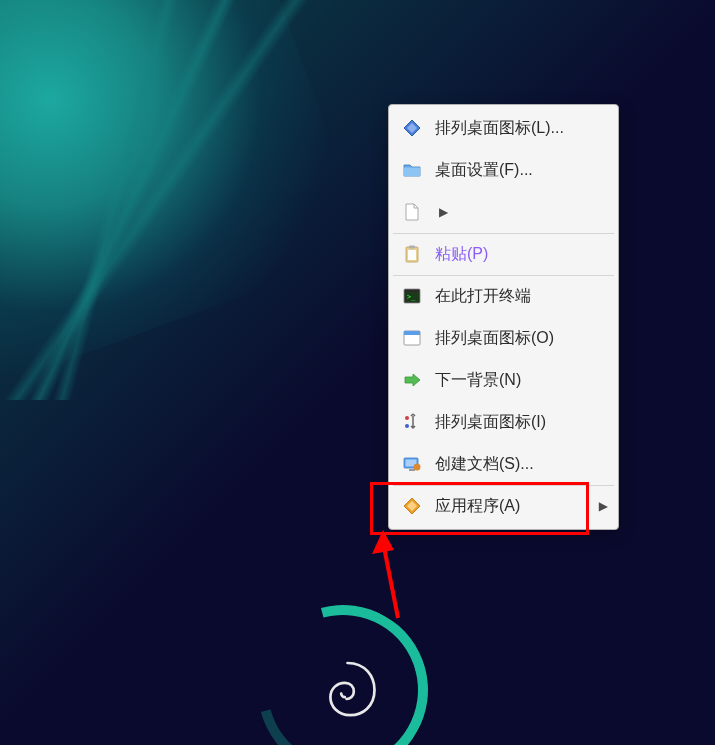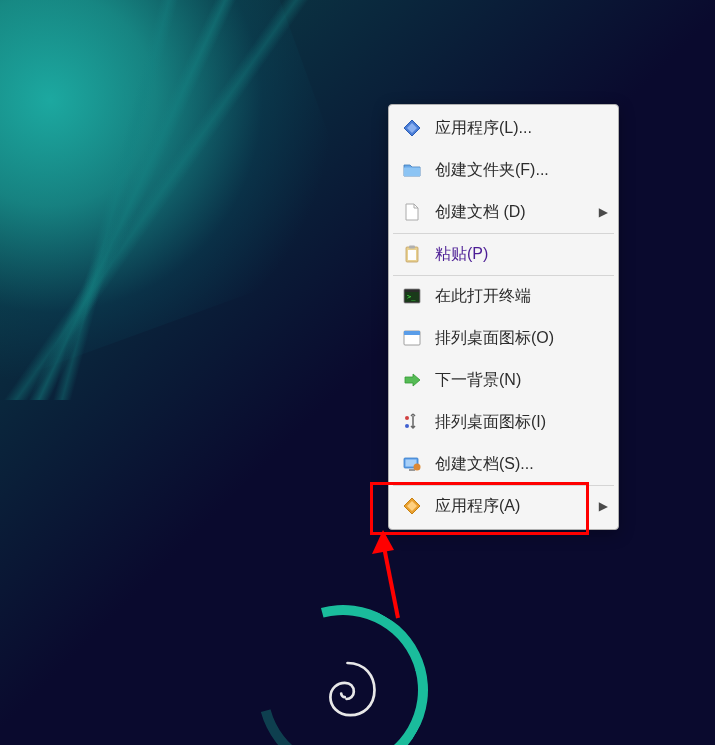--- a/index.html
+++ b/index.html
@@ -98,21 +98,21 @@
       display: flex;
       align-items: center;
       justify-content: center;
       flex-shrink: 0;
     }
     .menu-item .label {
       flex: 1;
       white-space: nowrap;
     }
     .menu-item.disabled .label {
-      color: #4c1d95;
+      color: #8b5cf6;
     }
     .submenu-arrow {
       font-size: 12px;
       color: #4a4a4a;
       margin-left: 4px;
     }
     .highlight-box {
       position: absolute;
       left: 370px;
       top: 482px;
@@ -147,42 +147,41 @@
 
 <div class="context-menu">
 
   <div class="menu-item">
     <span class="icon-slot">
       <svg width="18" height="18" viewBox="0 0 18 18">
           <polygon points="9,1 17,9 9,17 1,9" fill="#4a7dd6" stroke="#2a5db6" stroke-width="1"></polygon>
           <polygon points="9,4 14,9 9,14 4,9" fill="#8ab0f0"></polygon>
         </svg>
     </span>
-    <span class="label">应用程序(L)...</span>
+    <span class="label">排列桌面图标(L)...</span>
   </div>
 
 
   <div class="menu-item">
     <span class="icon-slot">
       <svg width="18" height="16" viewBox="0 0 18 16">
           <path d="M1 3 h6 l2 2 h8 v9 h-16 z" fill="#6aa8e8" stroke="#3a78b8" stroke-width="0.8"></path>
           <rect x="1" y="5.5" width="16" height="8.5" fill="#8cc4f4"></rect>
         </svg>
     </span>
-    <span class="label">创建文件夹(F)...</span>
+    <span class="label">桌面设置(F)...</span>
   </div>
 
   <div class="menu-item has-sep">
     <span class="icon-slot">
       <svg width="16" height="18" viewBox="0 0 16 18">
           <path d="M2 1 h8 l4 4 v12 h-12 z" fill="#fff" stroke="#aaa" stroke-width="1"></path>
           <path d="M10 1 v4 h4" fill="none" stroke="#aaa" stroke-width="1"></path>
         </svg>
     </span>
-    <span class="label">创建文档 (D)</span>
     <span class="submenu-arrow">▶</span>
   </div>
 
   <div class="menu-item disabled has-sep">
     <span class="icon-slot">
       <svg width="16" height="18" viewBox="0 0 16 18">
           <rect x="2" y="2" width="12" height="15" rx="1" fill="#e8d090" stroke="#c0a060" stroke-width="0.8"></rect>
           <rect x="5" y="0.5" width="6" height="3" rx="1" fill="#b0b0b0"></rect>
           <rect x="4" y="5" width="8" height="10" fill="#fdfdfd"></rect>
         </svg>

